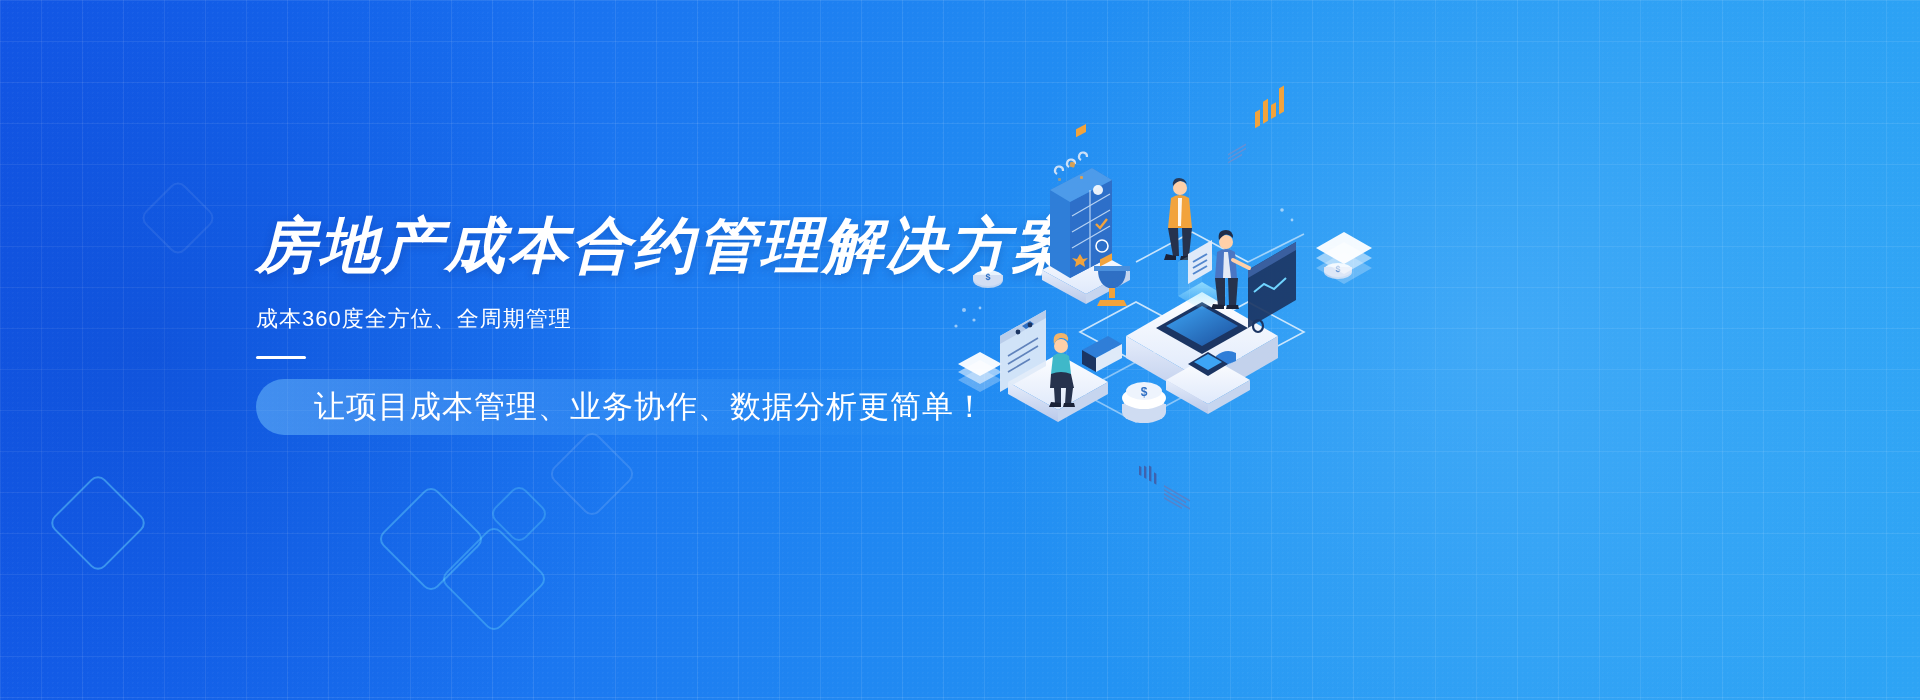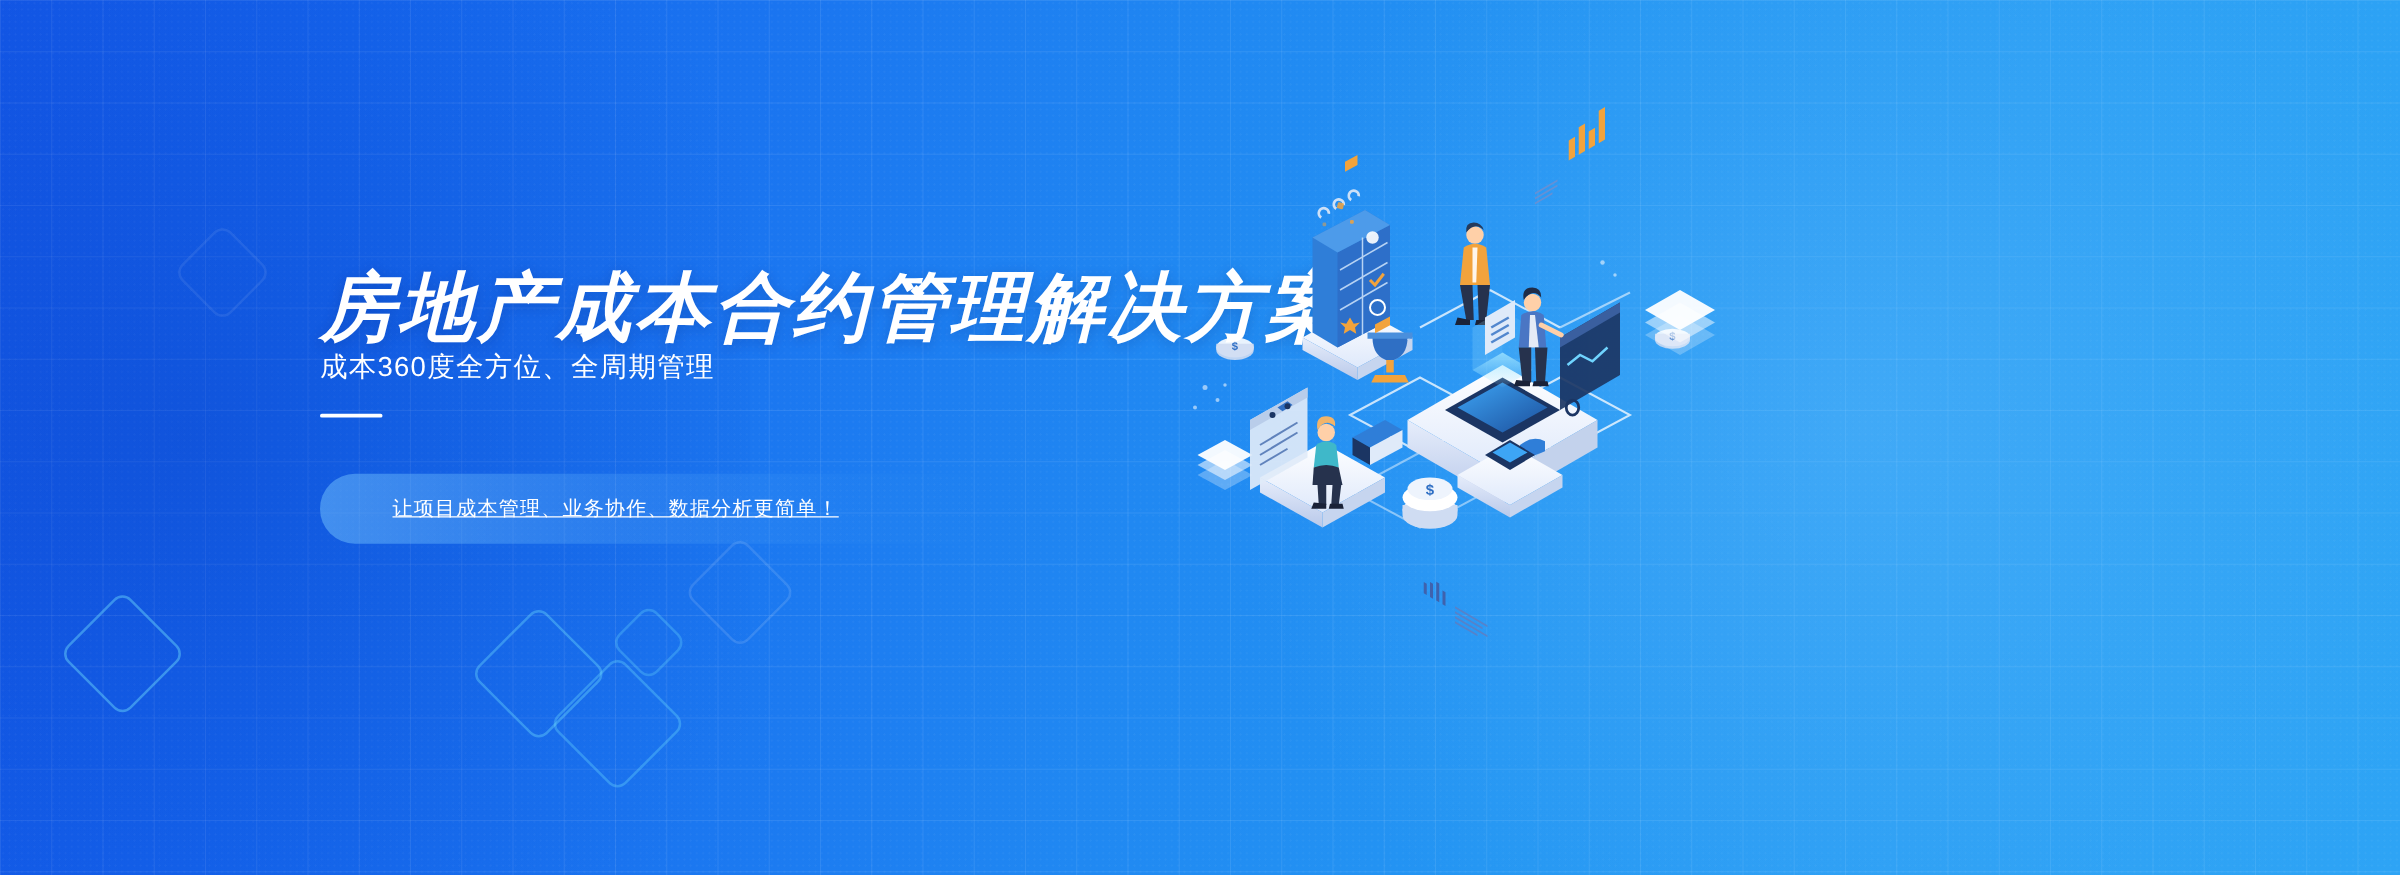--- a/index.html
+++ b/index.html
@@ -81,20 +81,21 @@
     line-height:1.12;
     font-weight:bold;
     font-style:italic;
     color:#ffffff;
     letter-spacing:3px;
     white-space:nowrap;
     text-shadow:0 3px 10px rgba(0,30,110,.22);
     font-family:"Liberation Sans","DejaVu Sans",sans-serif;
   }
   .subhead{
+    margin-top:25px;
     font-size:22px;
     color:#ffffff;
     letter-spacing:1px;
     font-weight:normal;
     white-space:nowrap;
   }
   .rule{
     margin-top:22px;
     width:50px; height:3px;
     background:#ffffff;
@@ -106,24 +107,23 @@
     left:256px; top:379px;
     height:56px;
     min-width:540px;
     display:flex; align-items:center;
     padding:0 26px 0 58px;
     border-radius:28px;
     background:linear-gradient(90deg, rgba(120,200,255,.48) 0%, rgba(120,200,255,.20) 42%, rgba(120,200,255,.04) 78%, rgba(120,200,255,0) 100%);
     white-space:nowrap;
   }
   .pill-text{
-    font-size:16px;
+    font-size:31px;
     color:#ffffff;
     letter-spacing:1px;
-    text-decoration:underline;
   }
 
   
   .illo{
     position:absolute;
     left:930px; top:150px;
     width:460px; height:280px;
   }
   .illo svg{ width:100%; height:100%; overflow:visible; }
 </style>

